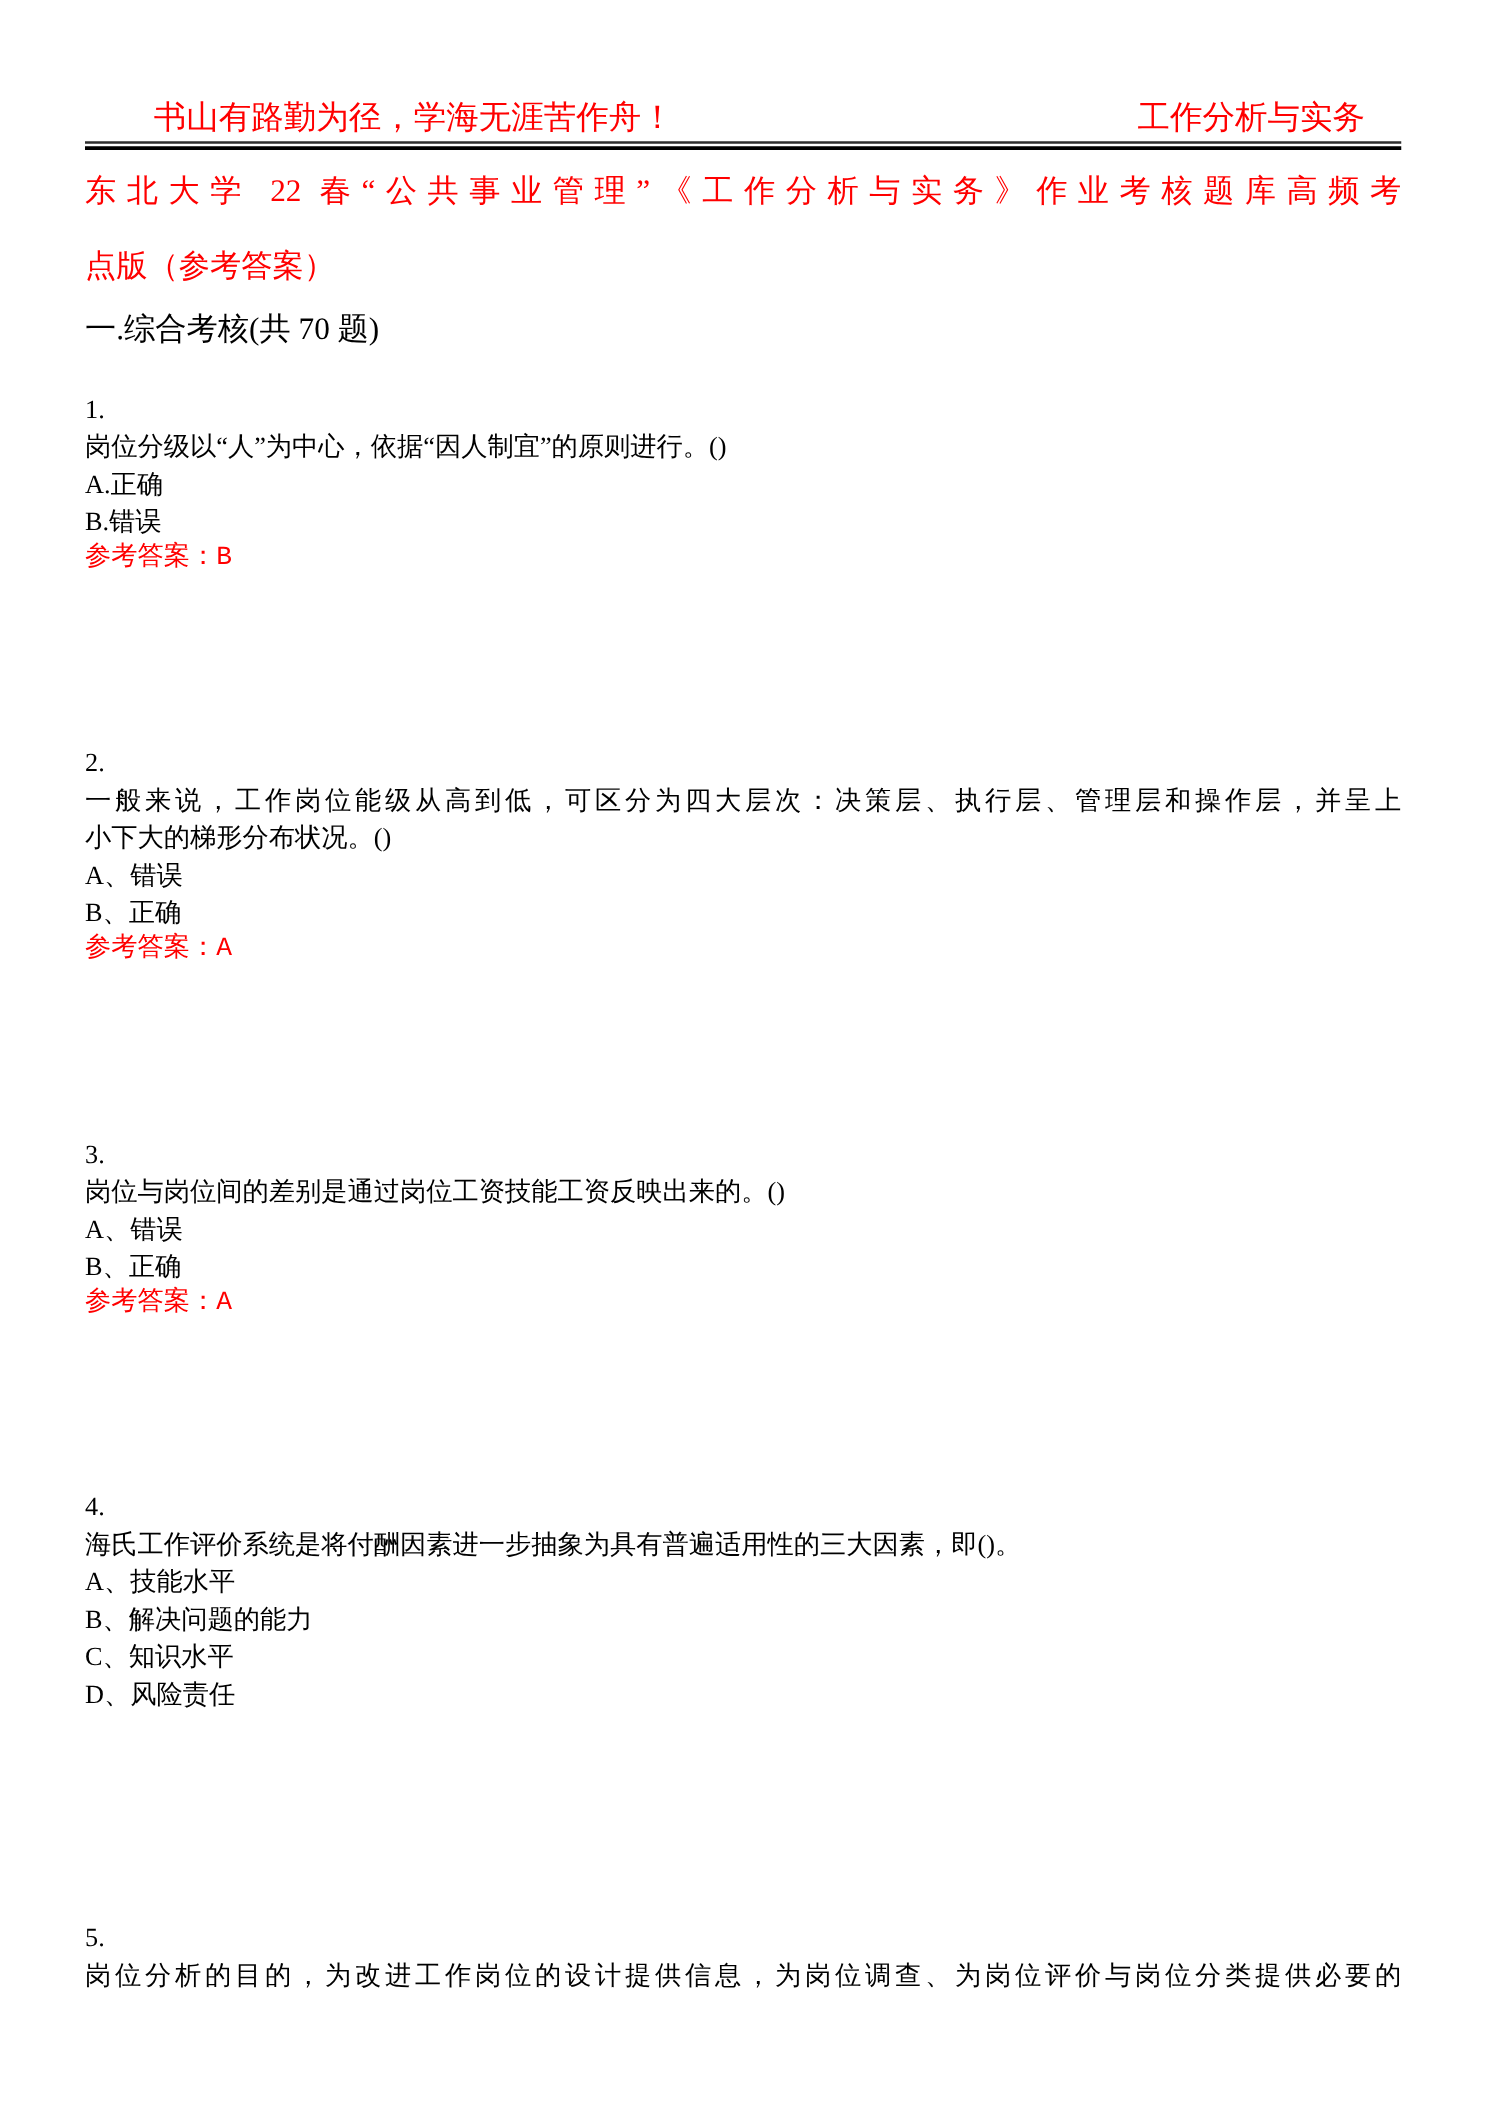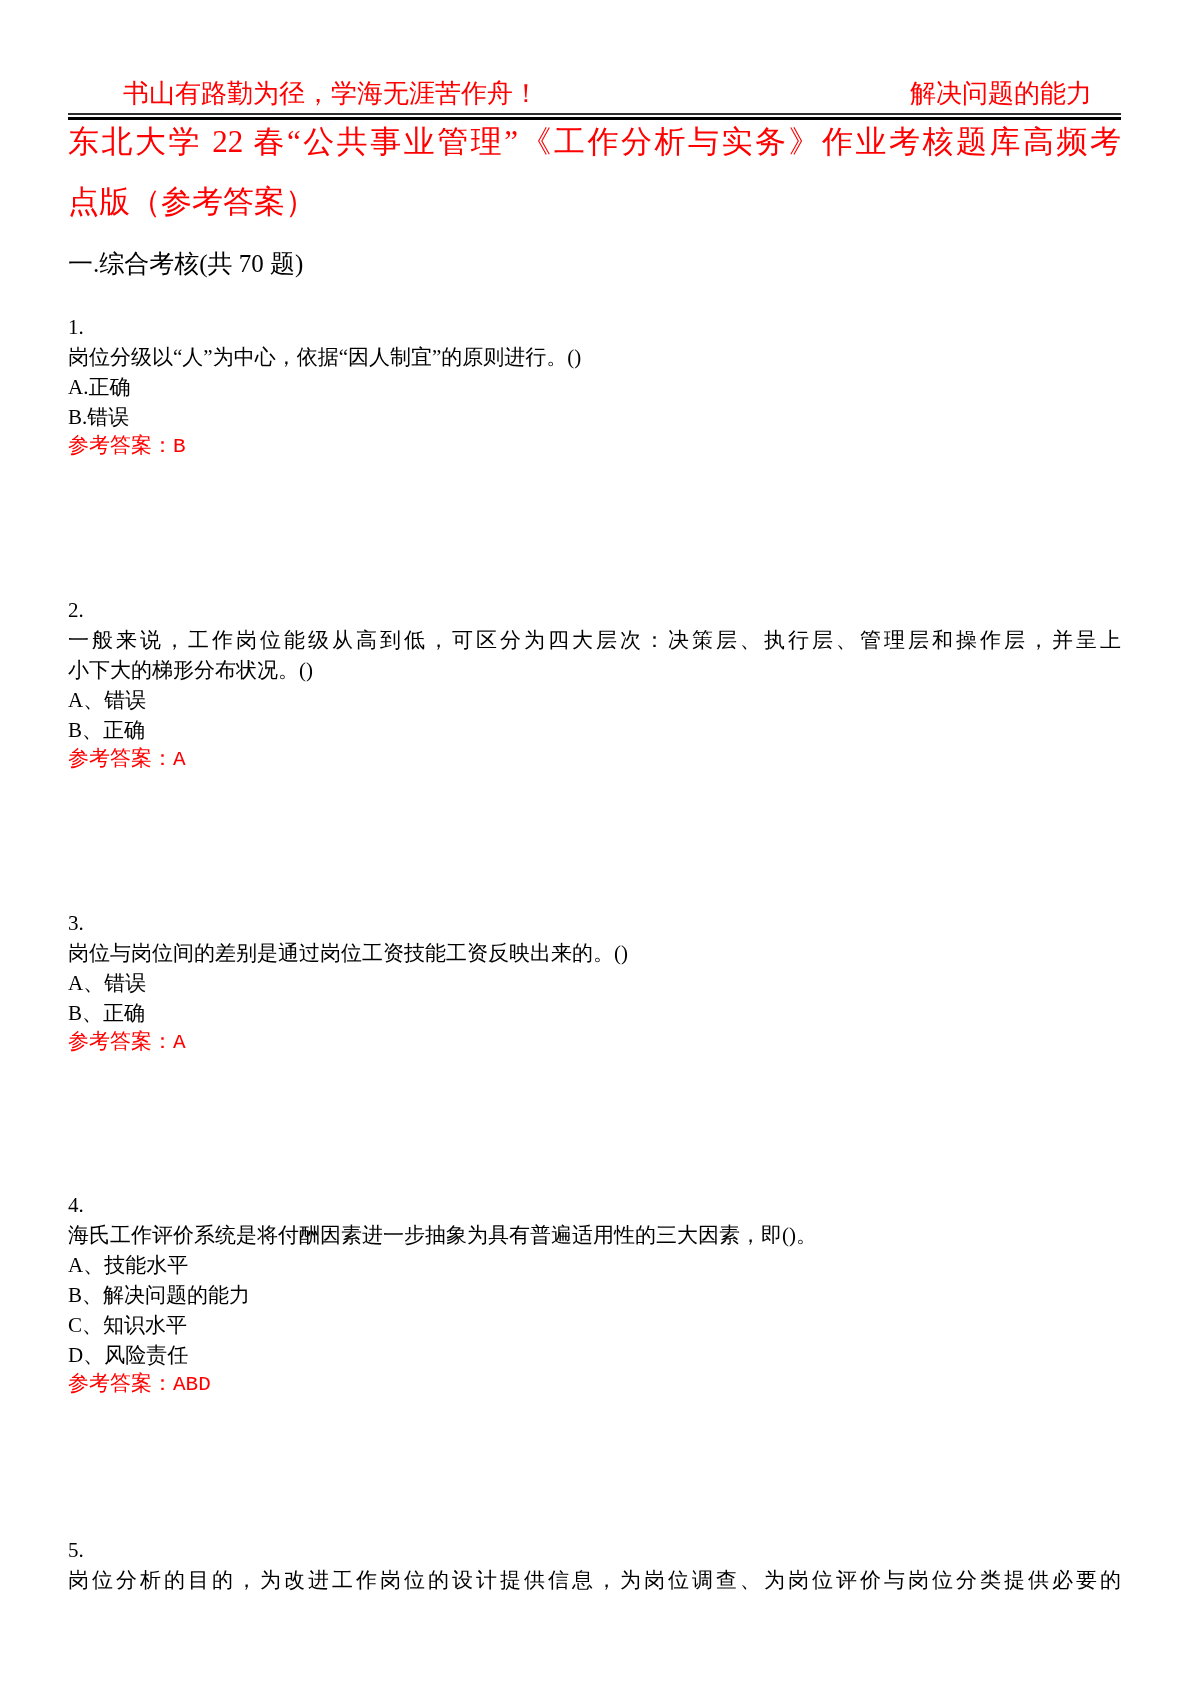--- a/index.html
+++ b/index.html
@@ -40,25 +40,25 @@
     top:113px;
     left:68px;
     width:1053px;
     height:2px;
     border-top:2px solid #2e2e2e;
     border-bottom:3px solid #000000;
   }
   
   .title{
     position:absolute;
-    top:112px;
+    top:124px;
     left:68px;
     width:1053px;
     color:var(--red);
-    font-size:31px;
+    font-size:25px;
     line-height:60px;
   }
   .title-line1{
     text-align:justify;
     text-align-last:justify;
   }
   .title-line2{
     text-align:left;
   }
   
@@ -91,21 +91,21 @@
     font-family:Liberation Mono, monospace;
   }
 </style>
 </head>
 <body>
 
 <div class="page">
 
   <div class="header">
     <span class="left">书山有路勤为径，学海无涯苦作舟！</span>
-    <span class="right">解决问题的能力</span>
+    <span class="right">工作分析与实务</span>
   </div>
 
   <div class="header-rule"></div>
 
   <div class="title">
     <div class="title-line1">东北大学 22 春“公共事业管理”《工作分析与实务》作业考核题库高频考</div>
     <div class="title-line2">点版（参考答案）</div>
   </div>
 
   <div class="section">一.综合考核(共 70 题)</div>
@@ -152,21 +152,20 @@
     <div class="q-number">4.</div>
     <div class="q-text">
           <div>海氏工作评价系统是将付酬因素进一步抽象为具有普遍适用性的三大因素，即()。</div>
         </div>
     <div class="q-options">
           <div>A、技能水平</div>
           <div>B、解决问题的能力</div>
           <div>C、知识水平</div>
           <div>D、风险责任</div>
         </div>
-    <div class="q-answer"><span class="q-answer-label">参考答案：</span><span class="q-answer-value">ABD</span></div>
   </div>
 
   <div class="q">
     <div class="q-number">5.</div>
     <div class="q-text">
           <div class="stretch">岗位分析的目的，为改进工作岗位的设计提供信息，为岗位调查、为岗位评价与岗位分类提供必要的</div>
         </div>
     <div class="q-options"></div>
 
   </div>

